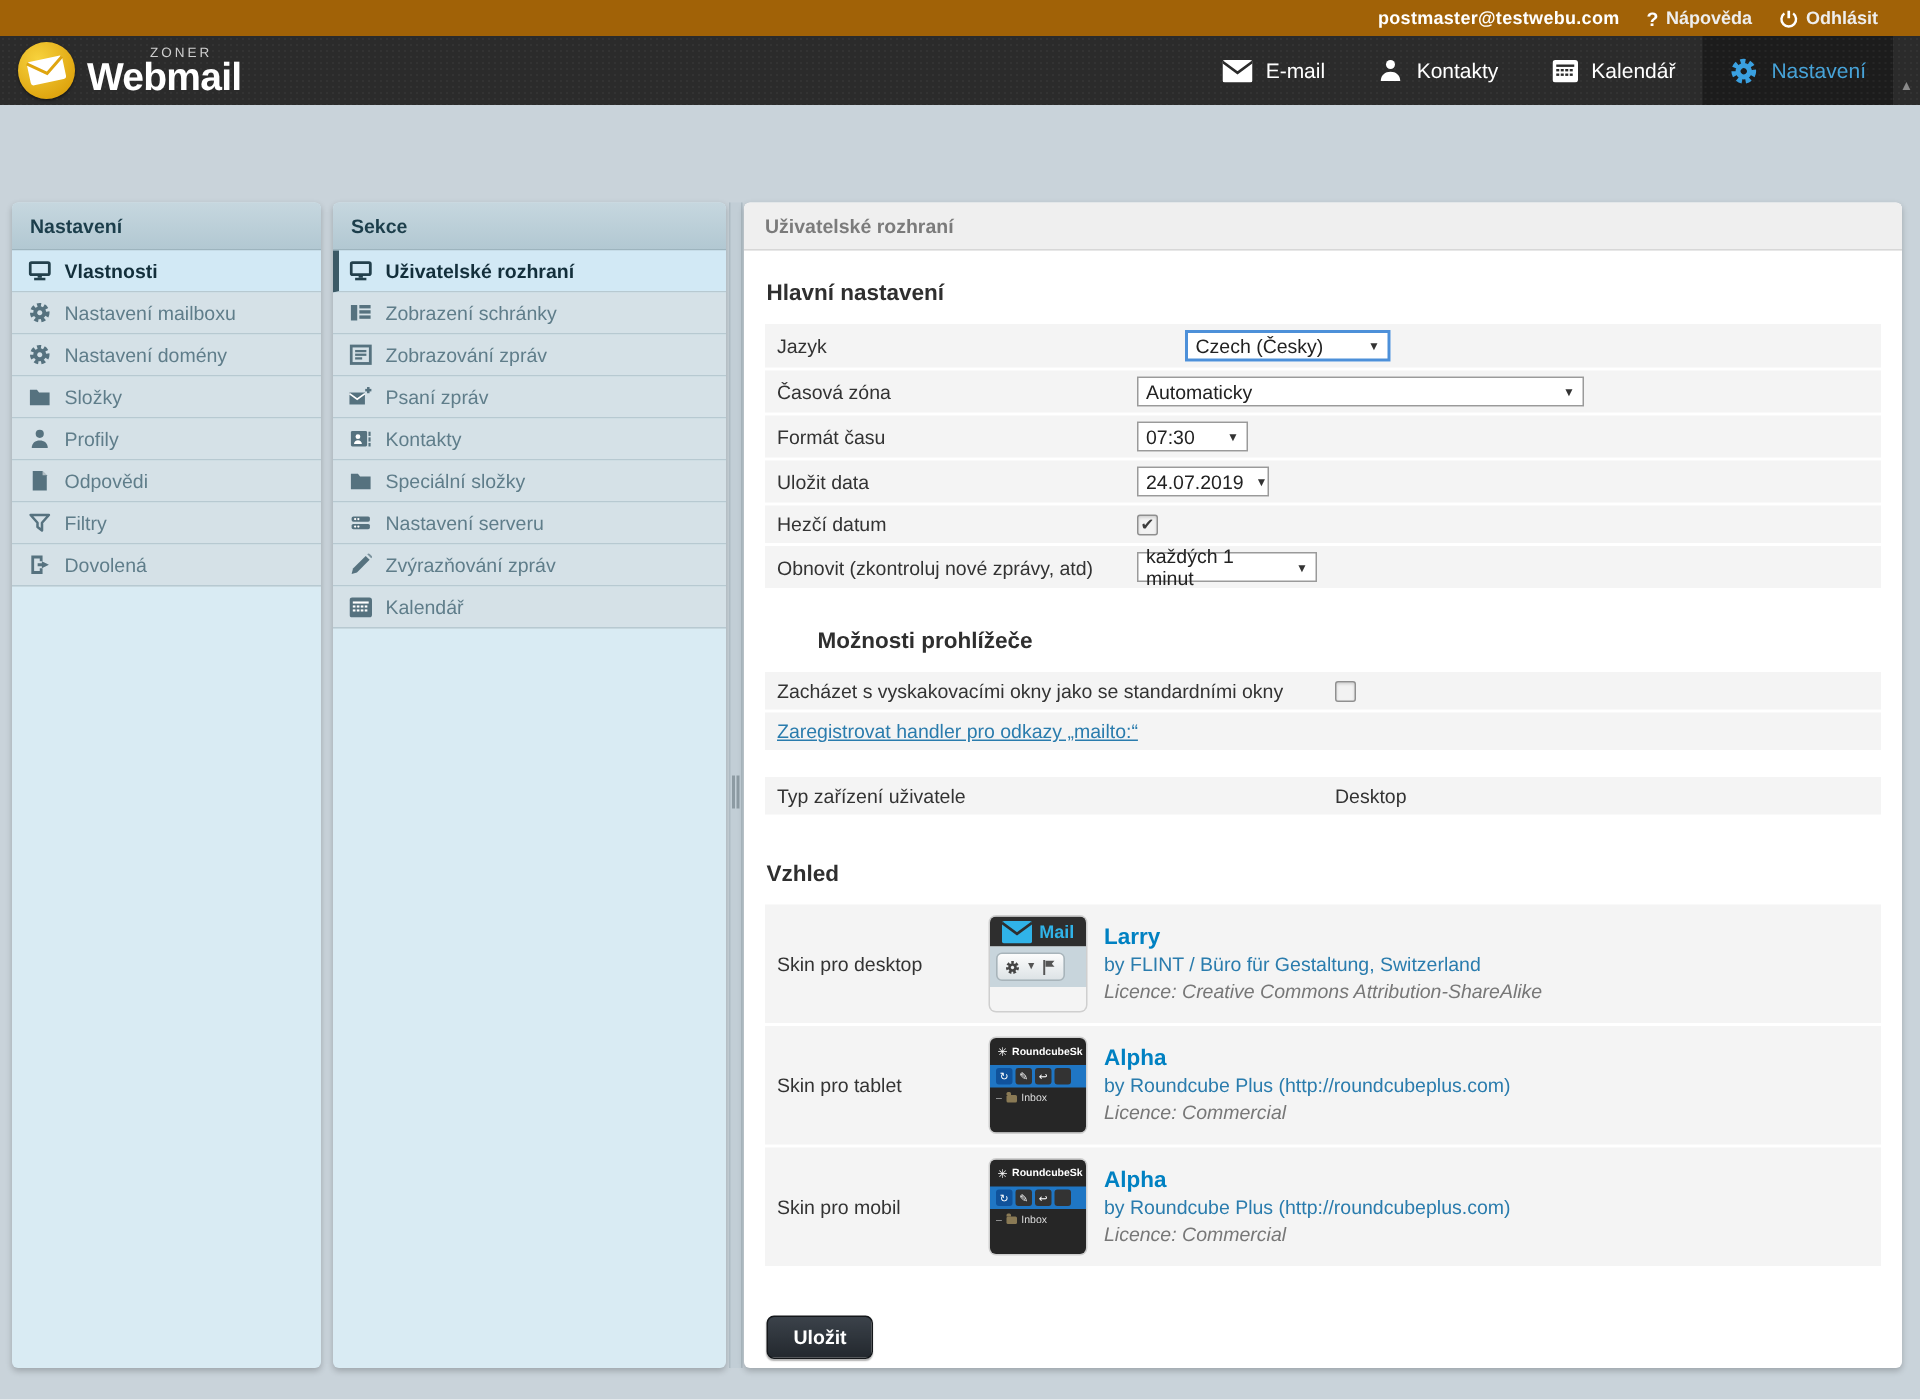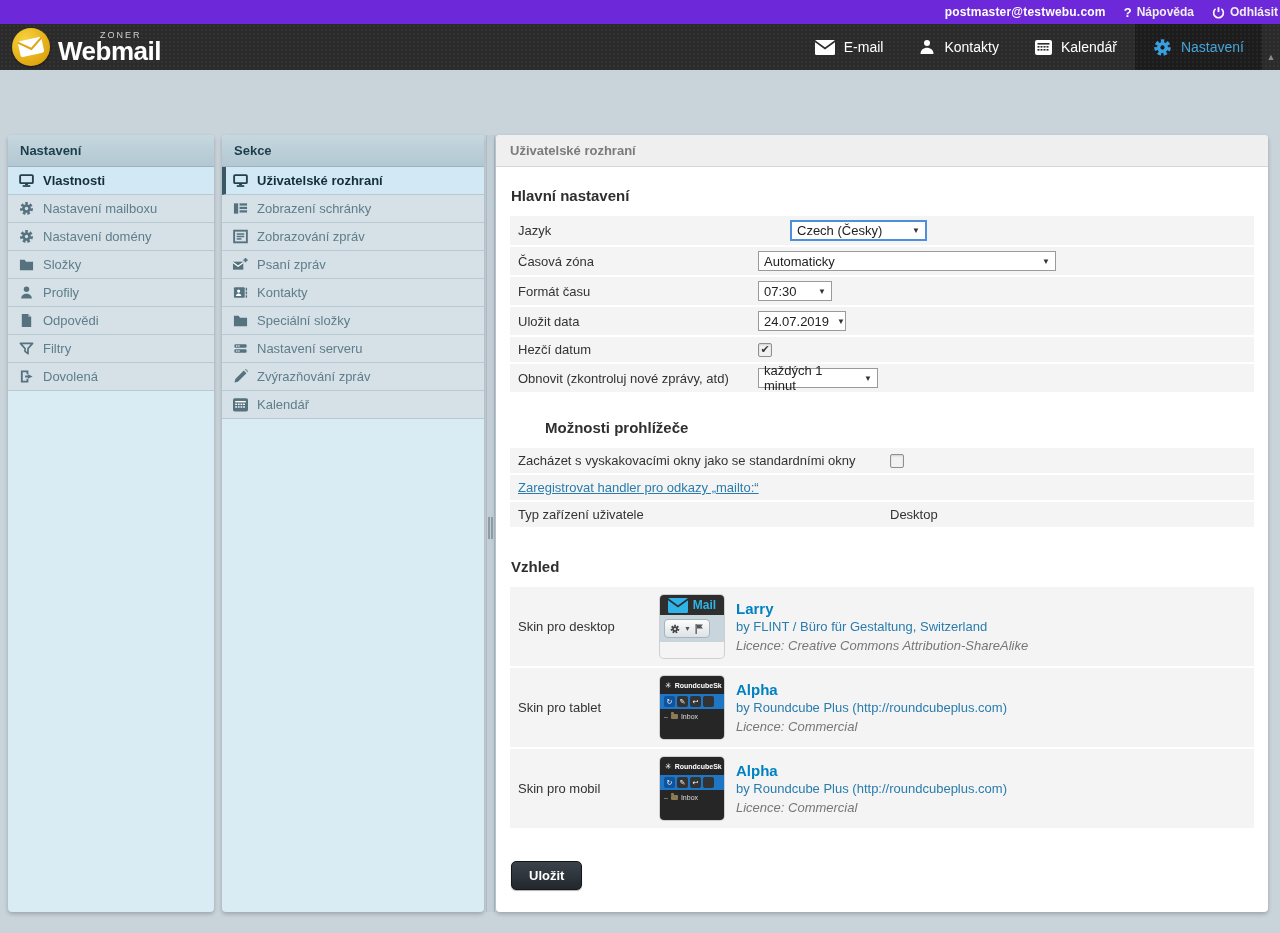--- a/index.html
+++ b/index.html
@@ -1,21 +1,21 @@
 <!DOCTYPE html>
 <html><head>
 <meta charset="utf-8">
 <style>
   * { margin:0; padding:0; box-sizing:border-box; }
   html,body { width:1280px; height:933px; }
   body { font-family:"Liberation Sans","DejaVu Sans",sans-serif; background:#c9d3da; position:relative; overflow:hidden; }
 
   
-  .topbar { position:absolute; top:0; left:0; right:0; height:24px; background:#6d28d9;
-            display:flex; align-items:center; justify-content:flex-end; gap:18px; padding:0 2px;
+  .topbar { position:absolute; top:0; left:0; right:0; height:24px; background:#a16207;
+            display:flex; align-items:center; justify-content:flex-end; gap:18px; padding:0 28px;
             color:#fff; font-size:12px; }
   .topbar .email { font-weight:bold; letter-spacing:.2px; }
   .topbar .tlink { display:flex; align-items:center; gap:5px; color:#eee; cursor:pointer; font-weight:bold; }
   .qmark { font-weight:bold; font-size:13px; color:#fff; }
   .power-ic svg { display:block; }
 
   
   .navbar { position:absolute; top:24px; left:0; right:0; height:46px; background:#2b2b2b;
             background-image:radial-gradient(#333 1px, transparent 1px); background-size:4px 4px;
             display:flex; align-items:stretch; }
@@ -66,21 +66,21 @@
   .frow.wide label { width:372px; flex:0 0 372px; }
   .sel { display:inline-flex; align-items:center; justify-content:space-between; gap:8px;
          border:1px solid #9a9a9a; background:#fff; height:20px; padding:0 5px; font-size:13px; color:#222; cursor:pointer; }
   .sel .car { font-size:8px; color:#333; }
   .sel.focus { border:2px solid #4d90d9; height:21px;margin-left:32px; }
   .w-lang { width:137px; } .w-tz { width:298px; } .w-time { width:74px; } .w-date { width:88px; } .w-refresh { width:120px; }
   .cb { width:14px; height:14px; border:1px solid #8f8f8f; background:#f2f2f2; border-radius:2px;
         display:inline-flex; align-items:center; justify-content:center; font-size:11px; color:#3c3c3c; cursor:pointer;
         box-shadow:inset 0 1px 2px rgba(0,0,0,.15); }
   .cb.checked::after { content:"\2714"; }
-  .linkrow { background:#f4f4f4; margin-bottom:2px; padding:5px 8px; min-height:24px; display:flex; align-items:center; }
+  .linkrow { background:#f4f4f4; margin-bottom:18px; padding:5px 8px; min-height:24px; display:flex; align-items:center; }
   a.blue { color:#2a7cad; font-size:13px; text-decoration:underline; cursor:pointer; }
   .plain-val { font-size:13px; color:#333; }
 
   
   .skinrow { background:#f4f4f4; margin-bottom:2px; display:flex; align-items:center; padding:8px; min-height:79px; }
   .skinrow .slabel { width:142px; flex:0 0 142px; font-size:13px; color:#333; }
   .thumb { width:64px; height:63px; border-radius:4px; overflow:hidden; flex:0 0 64px;
            box-shadow:0 0 0 1px rgba(0,0,0,.15); cursor:pointer; }
   .skininfo { margin-left:12px; }
   .skinname { display:block; font-size:15px; font-weight:bold; color:#0081c2; text-decoration:none; cursor:pointer; margin-bottom:2px; }

